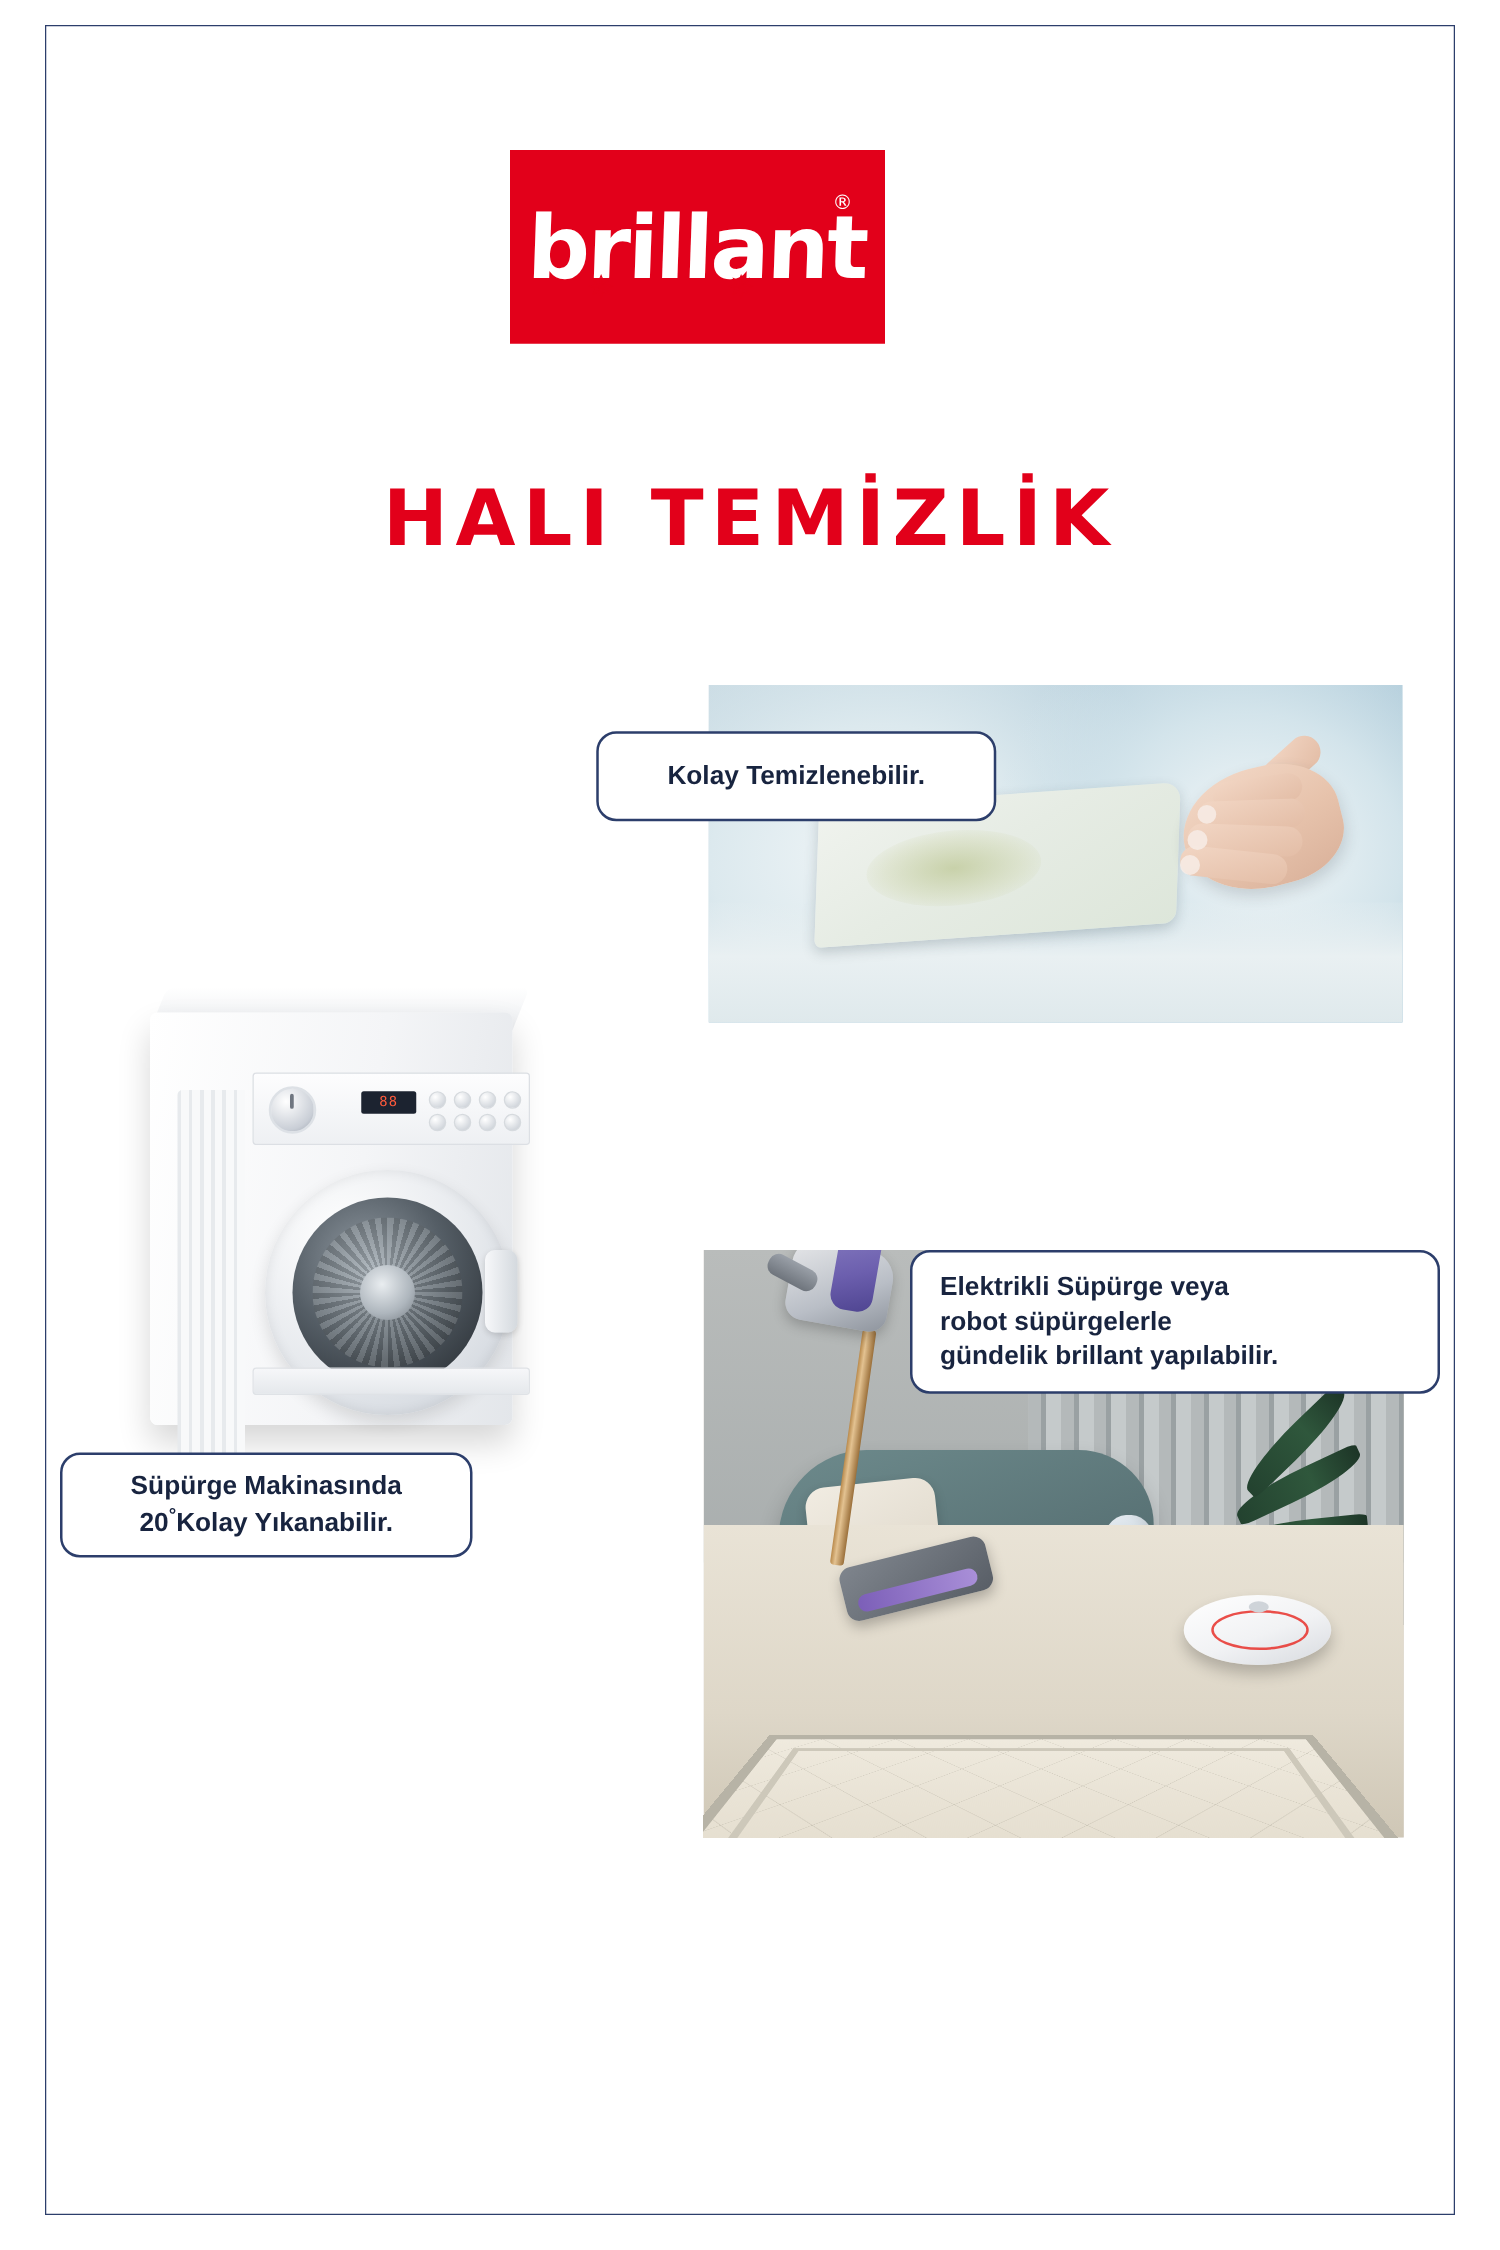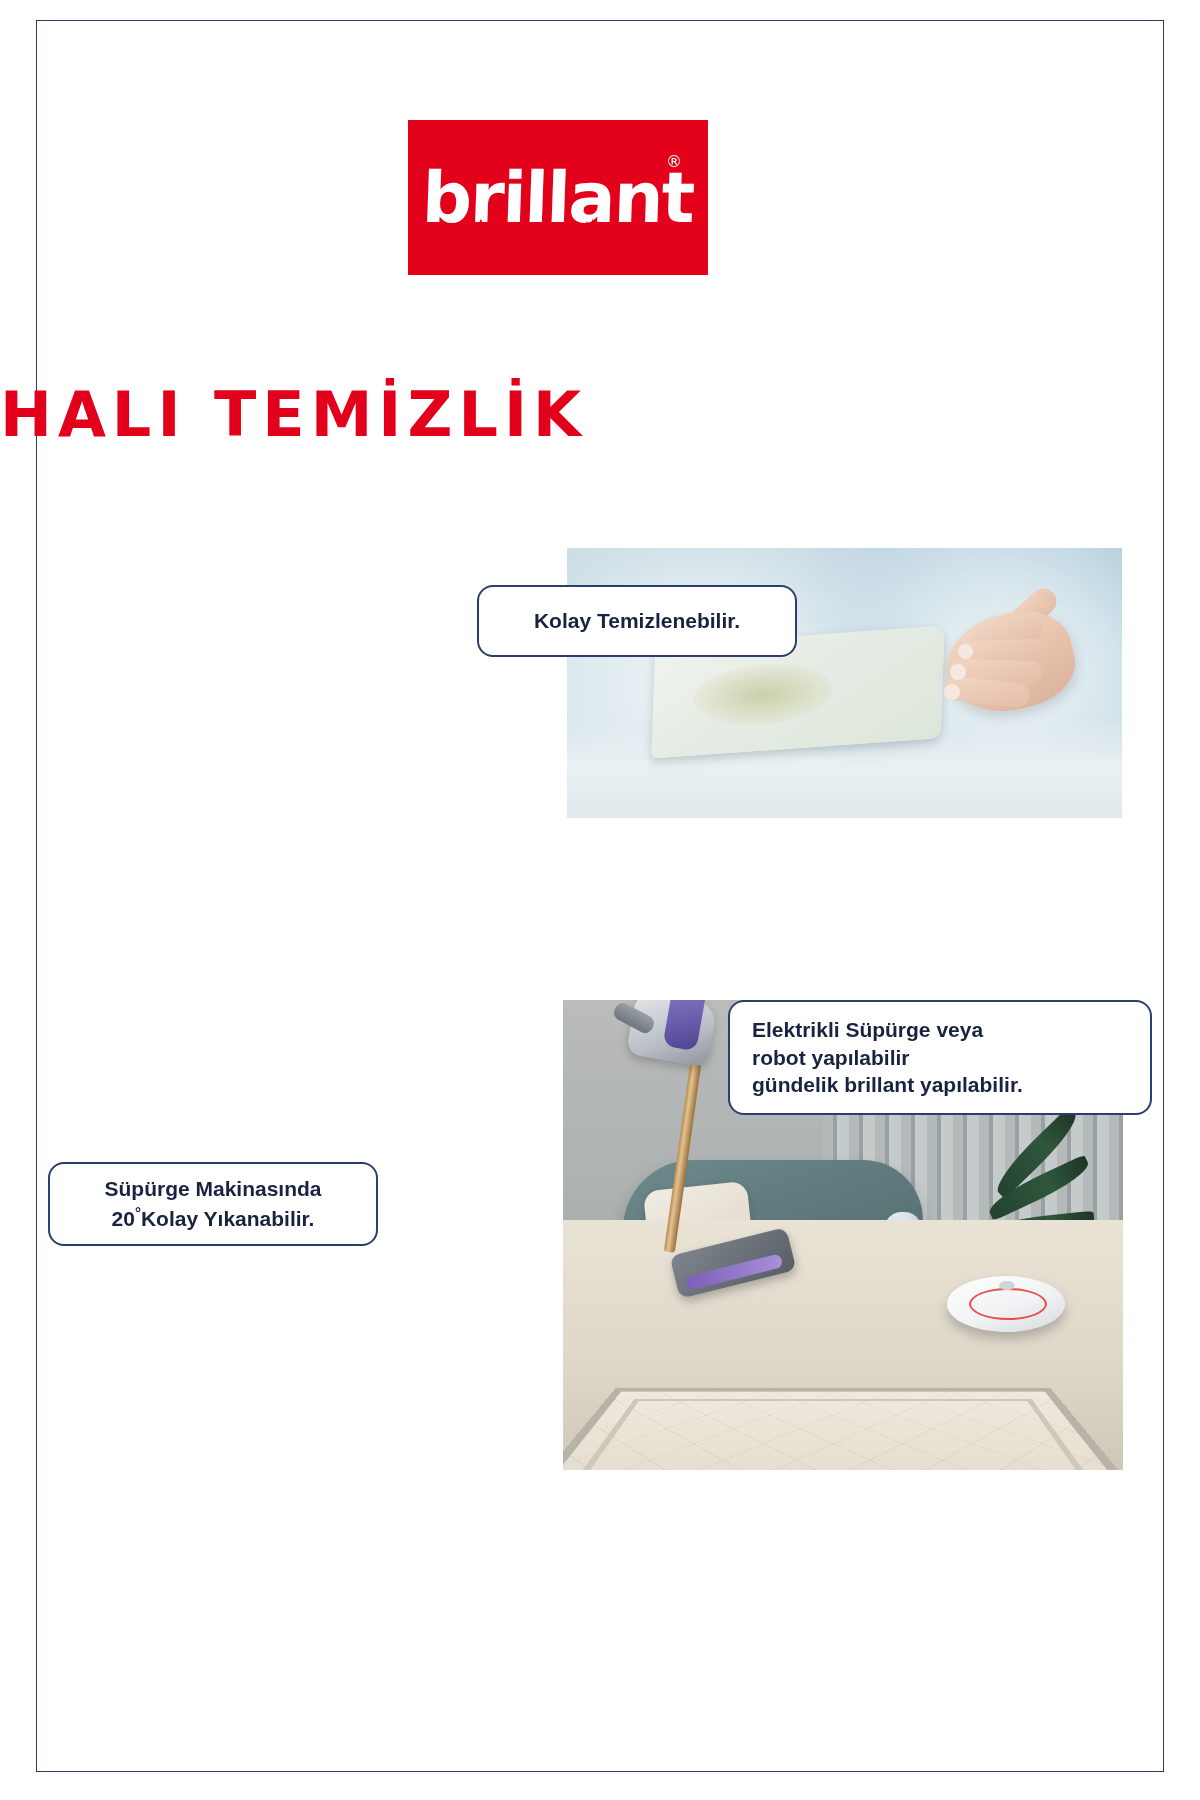--- a/index.html
+++ b/index.html
@@ -88,20 +88,21 @@
     text-align: center;
     pointer-events: none;
   }
 
   
   .headline {
     position: absolute;
     left: 0;
     top: 378px;
     width: 1200px;
+    text-align: center;
     color: #e2001a;
     font-family: "DejaVu Sans", sans-serif;
     font-size: 62px;
     font-weight: bold;
     letter-spacing: 6px;
   }
 
   
   .photo-hand {
     position: absolute;
@@ -653,20 +654,47 @@
       <div class="hand-finger hand-f4"></div>
       <div class="hand-finger hand-f3"></div>
       <div class="hand-finger hand-f2"></div>
       <div class="hand-finger hand-f1"></div>
       <div class="hand-nail nail1"></div>
       <div class="hand-nail nail2"></div>
       <div class="hand-nail nail3"></div>
     </div>
   </div>
 
+  <div class="photo-washer">
+    <div class="wm-top"></div>
+    <div class="wm-body">
+      <div class="wm-side-vents"></div>
+      <div class="wm-panel">
+        <div class="wm-dial"></div>
+        <div class="wm-display">88</div>
+        <div class="wm-btn-row">
+          <div class="wm-btn" style="left:0px;  top:2px;"></div>
+          <div class="wm-btn" style="left:20px; top:2px;"></div>
+          <div class="wm-btn" style="left:40px; top:2px;"></div>
+          <div class="wm-btn" style="left:60px; top:2px;"></div>
+          <div class="wm-btn" style="left:0px;  top:20px;"></div>
+          <div class="wm-btn" style="left:20px; top:20px;"></div>
+          <div class="wm-btn" style="left:40px; top:20px;"></div>
+          <div class="wm-btn" style="left:60px; top:20px;"></div>
+        </div>
+      </div>
+      <div class="wm-door-outer">
+        <div class="wm-door-glass">
+          <div class="wm-drum"></div>
+        </div>
+        <div class="wm-handle"></div>
+      </div>
+      <div class="wm-drawer"></div>
+    </div>
+  </div>
 
   <div class="photo-room">
     <div class="room-wall"></div>
     <div class="room-curtain"></div>
     <div class="room-plant">
       <div class="leaf" style="left:20px; top:40px;  transform: rotate(-25deg);"></div>
       <div class="leaf" style="left:16px; top:62px;  transform: rotate(-6deg);"></div>
       <div class="leaf" style="left:18px; top:84px;  transform: rotate(12deg);"></div>
       <div class="leaf" style="left:24px; top:106px; transform: rotate(30deg);"></div>
       <div class="leaf" style="left:28px; top:20px;  transform: rotate(-44deg);"></div>
@@ -695,21 +723,21 @@
     <div class="robot"></div>
   </div>
 
   <div class="callout callout-easy">
     <span class="callout-text">Kolay Temizlenebilir.</span>
   </div>
 
   <div class="callout callout-vacuum">
     <span class="callout-text">
       <span>Elektrikli Süpürge veya</span><br>
-      <span>robot yapılabilir</span><br>
+      <span>robot süpürgelerle</span><br>
       <span>gündelik brillant yapılabilir.</span>
     </span>
   </div>
 
   <div class="callout callout-washer">
     <span class="callout-text">
       <span>Süpürge Makinasında</span><br>
       <span>20</span><span class="deg">°</span><span>Kolay Yıkanabilir.</span>
     </span>
   </div>

